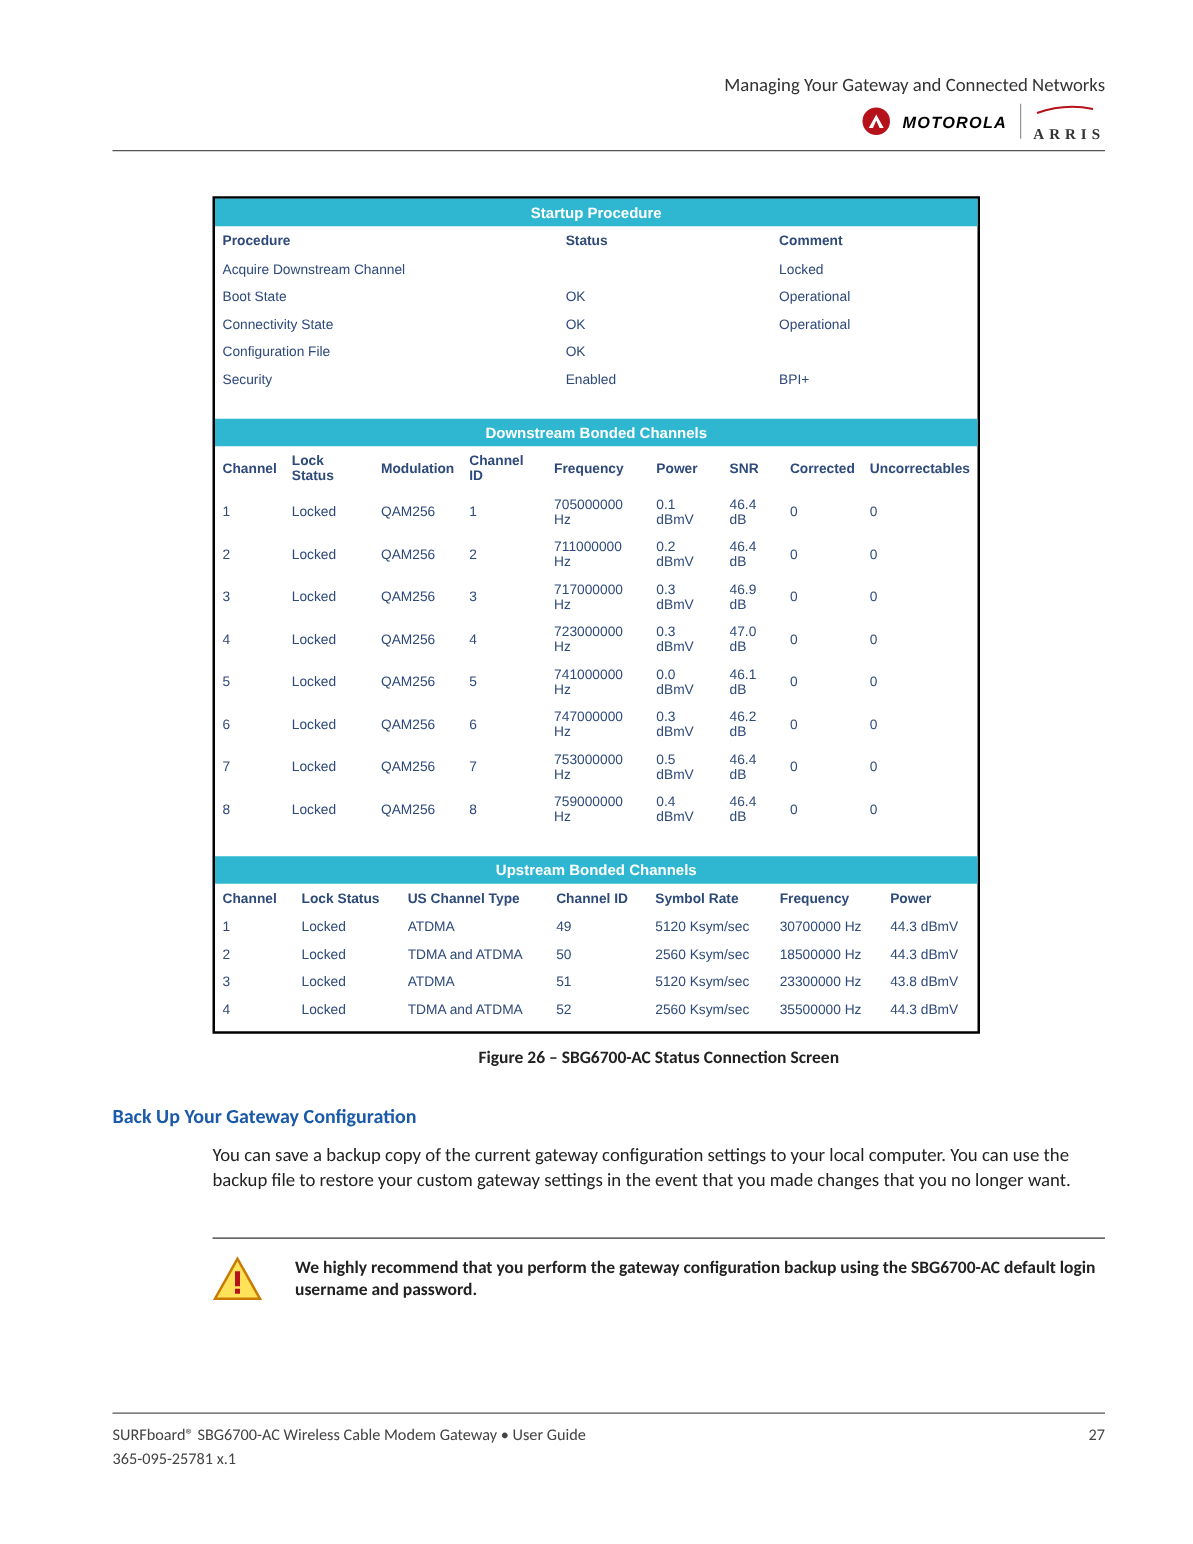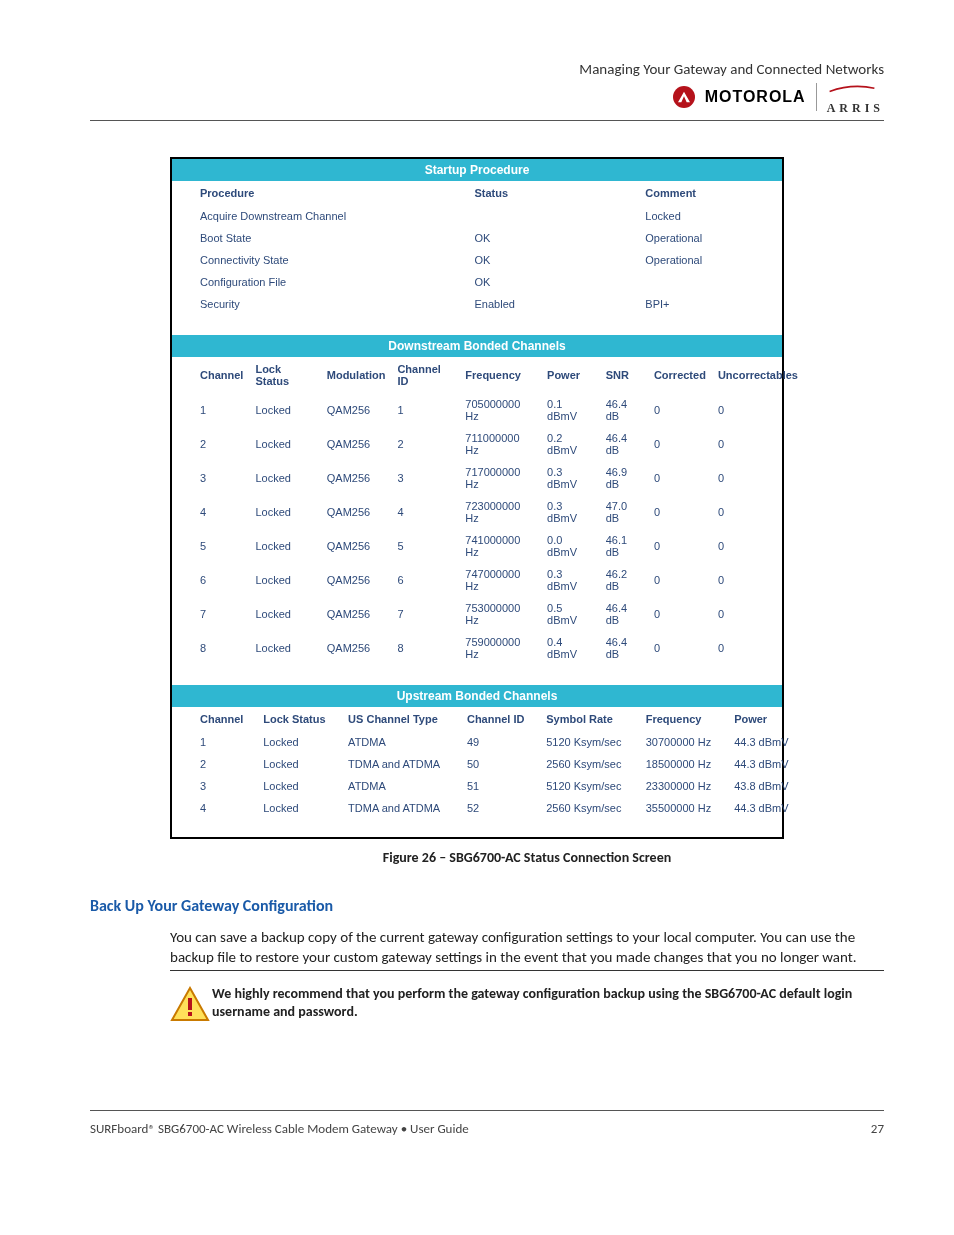--- a/index.html
+++ b/index.html
@@ -42,22 +42,23 @@
     display: flex;
     align-items: center;
     justify-content: center;
     color: #fff;
     font-weight: bold;
     font-size: 14px;
   }
   .moto-text {
     font-family: Arial, sans-serif;
     font-weight: 900;
+    font-style: italic;
     letter-spacing: 1px;
-    font-size: 16px;
+    font-size: 13px;
     color: #000;
   }
   .brand-divider {
     width: 1px;
     height: 28px;
     background: #999;
   }
   .arris-text {
     font-family: Liberation Serif, serif;
     font-weight: bold;
@@ -73,26 +74,25 @@
   .figure-wrap {
     margin: 0 0 0 80px;
   }
   .ui-box {
     border: 2px solid #000;
     width: 610px;
     font-family: Arial, sans-serif;
     font-size: 11px;
     color: #2e4a7a;
     background: #fff;
-    padding-bottom: 18px;
+    padding-bottom: 6px;
   }
   .ui-table {
     width: 100%;
     border-collapse: collapse;
-    margin-left: 22px;
   }
   .ui-table-title {
     background: #2fb7d1;
     color: #fff;
     font-weight: bold;
     text-align: center;
     padding: 4px 0;
     font-size: 12px;
   }
   .ui-table th {
@@ -120,30 +120,30 @@
   h2.config-heading {
     color: #1a5aa8;
     font-size: 16px;
     font-weight: bold;
     margin: 20px 0 12px 0;
   }
   .body-para {
     font-size: 15px;
     line-height: 1.35;
     color: #222;
-    margin: 0 0 2px 80px;
+    margin: 0 0 34px 80px;
   }
 
   .note-block {
     margin: 0 0 0 80px;
     border-top: 1.5px solid #333;
     padding: 14px 0 80px 0;
     display: flex;
-    align-items: flex-end;
-    gap: 2px;
+    align-items: center;
+    gap: 26px;
   }
   .warn-icon {
     width: 40px;
     height: 36px;
     flex-shrink: 0;
   }
   .note-text {
     font-size: 14px;
     font-weight: bold;
     color: #222;
@@ -423,17 +423,18 @@
         <rect x="18" y="12" width="4" height="12" fill="#b5121b"></rect>
         <rect x="18" y="26" width="4" height="4" fill="#b5121b"></rect>
       </svg>
     </span>
     <div class="note-text">We highly recommend that you perform the gateway configuration backup using the SBG6700-AC default login username and password.</div>
   </div>
 
   <div class="footer">
     <div class="footer-left">
       <div>SURFboard® SBG6700-AC Wireless Cable Modem Gateway • User Guide</div>
+      <div class="footer-docnum">365-095-25781 x.1</div>
     </div>
     <div>27</div>
   </div>
 
 </div>
 
 </body></html>

